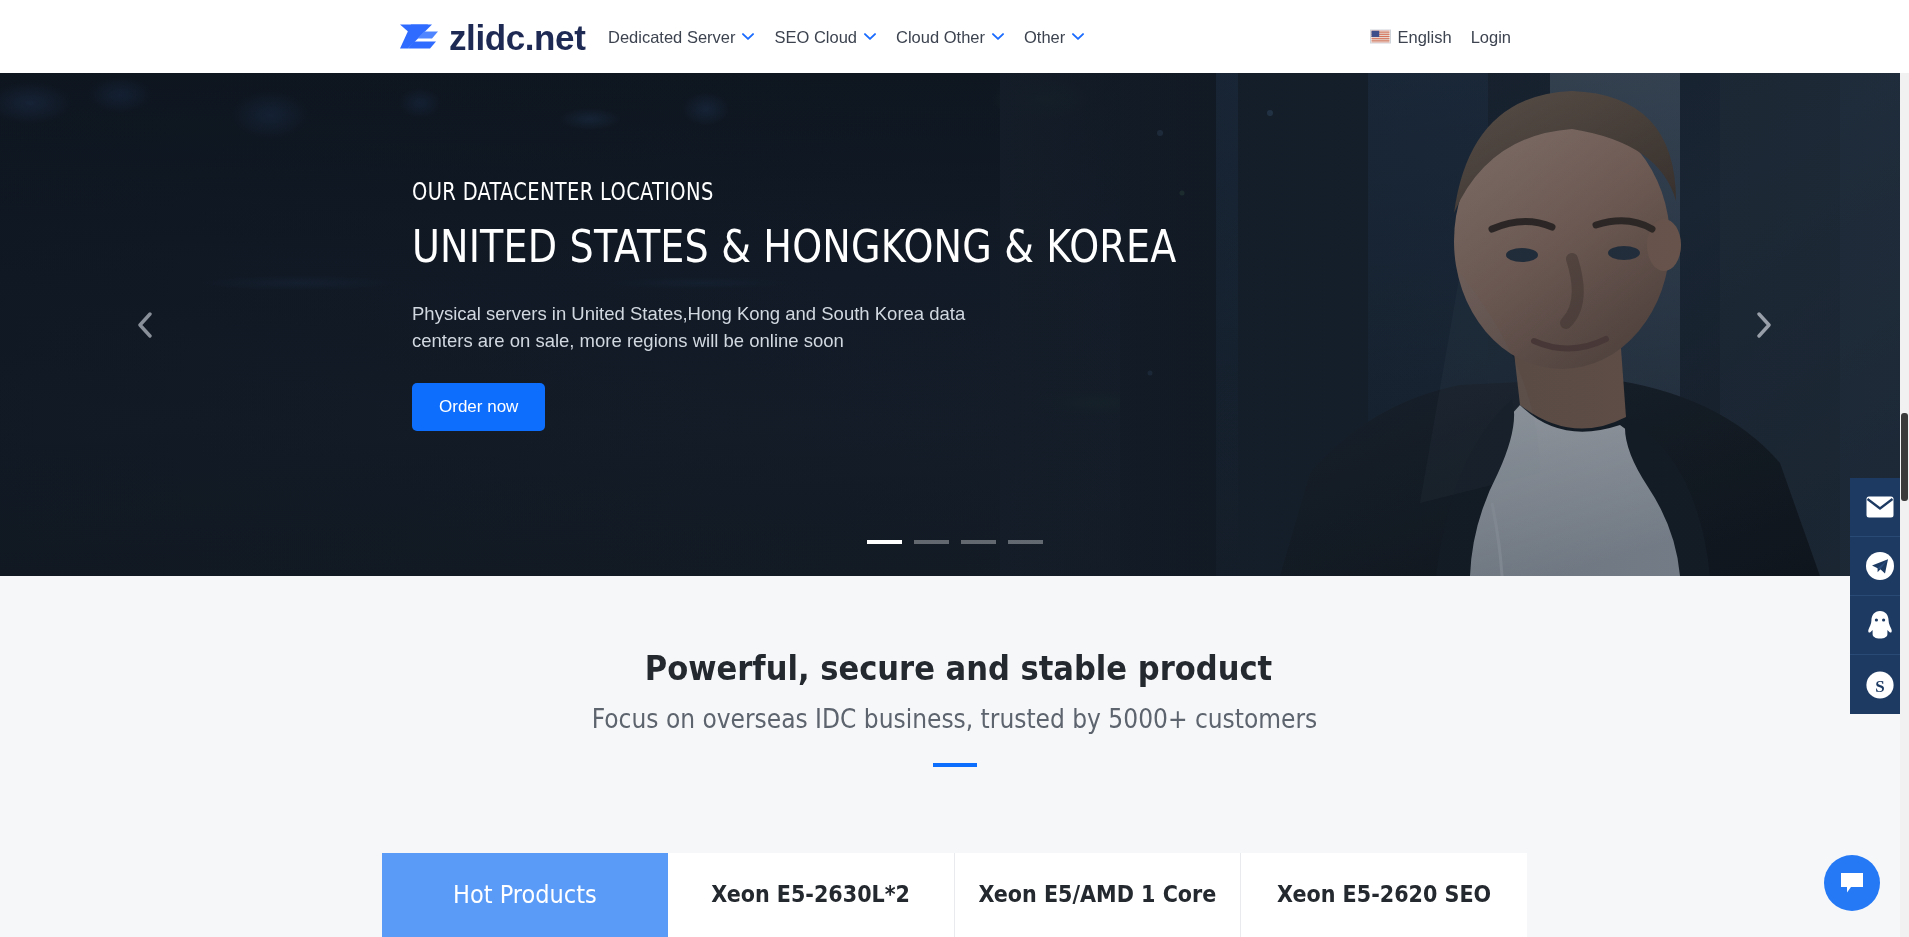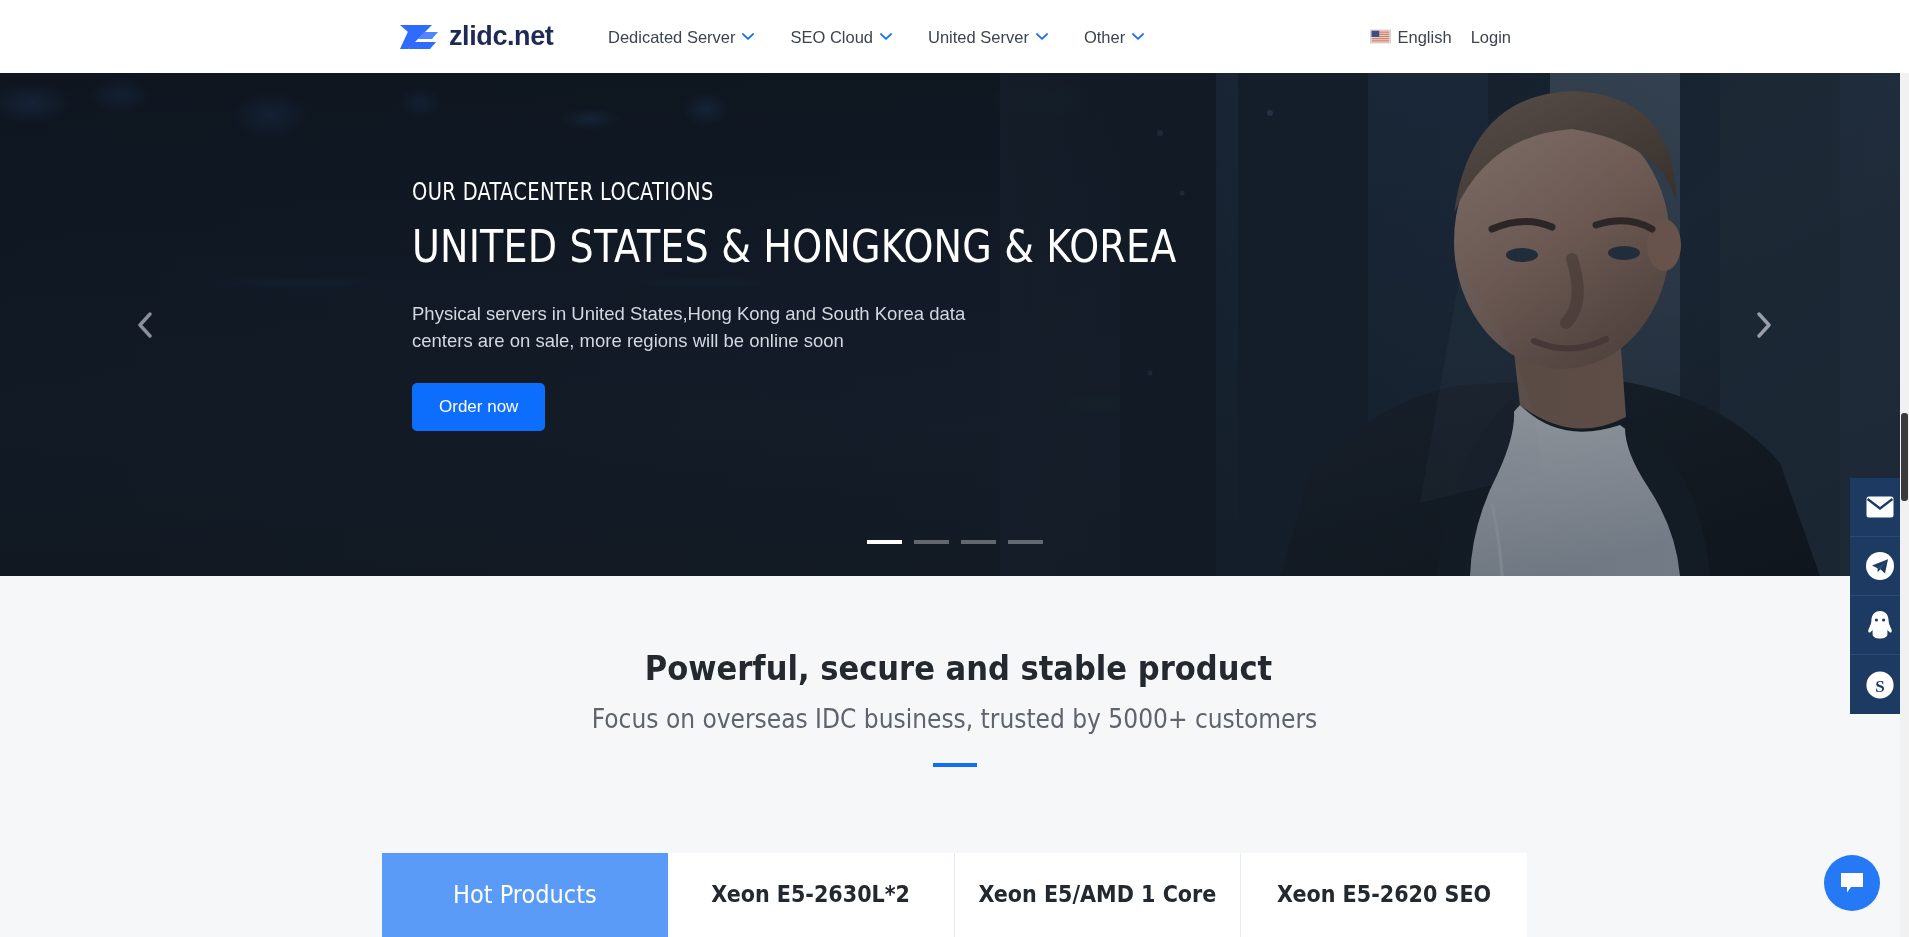--- a/index.html
+++ b/index.html
@@ -20,26 +20,26 @@
     z-index: 40;
   }
   .logo-wrap {
     position: absolute; left: 398px; top: 50%;
     transform: translateY(-50%);
     display: flex; align-items: center; gap: 9px;
     cursor: pointer;
   }
   .logo-mark { width: 42px; height: 30px; display: block; }
   .logo-text {
-    font-size: 27px; font-weight: bold; color: #1f2a54;
+    font-size: 35px; font-weight: bold; color: #1f2a54;
     letter-spacing: -0.4px; line-height: 1;
   }
 
   .nav { position: absolute; left: 608px; top: 50%; transform: translateY(-50%);
-         display: flex; align-items: flex-start; gap: 36px; }
+         display: flex; align-items: flex-start; gap: 20px; }
   .nav-item {
     display: flex; align-items: center; gap: 7px;
     font-size: 16.5px; color: #3d4450; cursor: pointer; white-space: nowrap;
   }
   .nav-caret { display: block; }
 
   .header-right {
     position: absolute; right: 398px; top: 50%; transform: translateY(-50%);
     display: flex; align-items: center; gap: 19px; padding-left: 20px;
   }
@@ -211,21 +211,21 @@
           <path d="M1 1.6 L6 6.4 L11 1.6" fill="none" stroke="#1a6bff" stroke-width="1.9" stroke-linecap="round" stroke-linejoin="round"></path>
         </svg>
       </div>
       <div class="nav-item">
         <span>SEO Cloud</span>
         <svg class="nav-caret" width="12" height="8" viewBox="0 0 12 8">
           <path d="M1 1.6 L6 6.4 L11 1.6" fill="none" stroke="#1a6bff" stroke-width="1.9" stroke-linecap="round" stroke-linejoin="round"></path>
         </svg>
       </div>
       <div class="nav-item">
-        <span>United Server</span>
+        <span>Cloud Other</span>
         <svg class="nav-caret" width="12" height="8" viewBox="0 0 12 8">
           <path d="M1 1.6 L6 6.4 L11 1.6" fill="none" stroke="#1a6bff" stroke-width="1.9" stroke-linecap="round" stroke-linejoin="round"></path>
         </svg>
       </div>
       <div class="nav-item">
         <span>Other</span>
         <svg class="nav-caret" width="12" height="8" viewBox="0 0 12 8">
           <path d="M1 1.6 L6 6.4 L11 1.6" fill="none" stroke="#1a6bff" stroke-width="1.9" stroke-linecap="round" stroke-linejoin="round"></path>
         </svg>
       </div>

